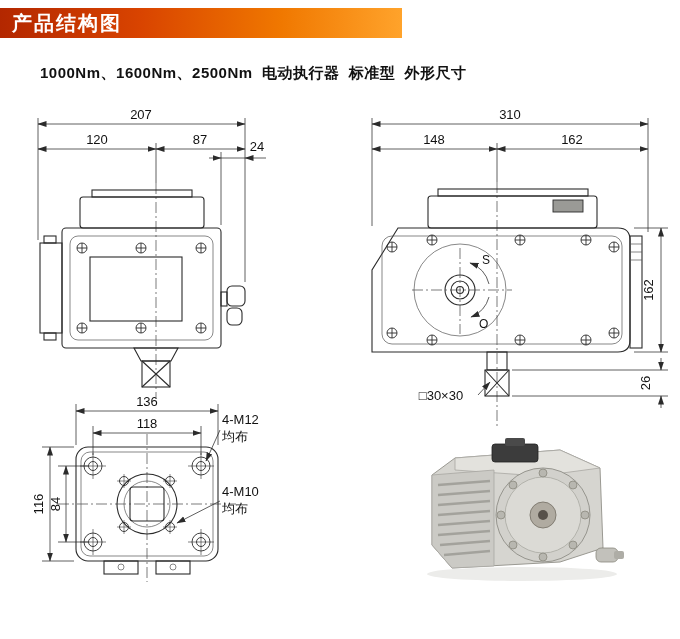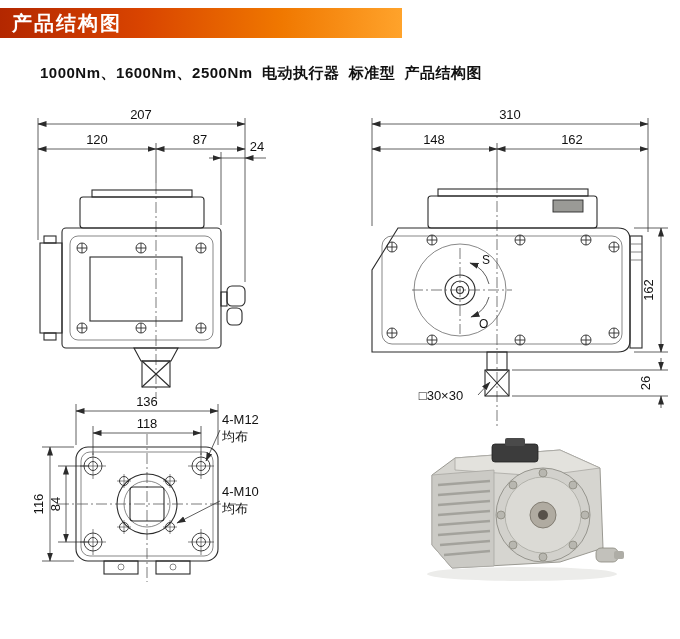--- a/index.html
+++ b/index.html
@@ -22,21 +22,21 @@
 </style>
 </head>
 <body>
 
 <div class="page">
 
   <div class="banner">
     <span>产品结构图</span>
   </div>
 
-  <div class="subtitle">1000Nm、1600Nm、2500Nm  电动执行器  标准型  产品结构图</div>
+  <div class="subtitle">1000Nm、1600Nm、2500Nm  电动执行器  标准型  外形尺寸</div>
 
   <svg class="drawing" width="680" height="639" viewBox="0 0 680 639">
     <defs>
       <marker id="mE" markerWidth="10" markerHeight="8" refX="8.5" refY="3" orient="auto" markerUnits="userSpaceOnUse">
         <path d="M0,0 L9,3 L0,6 Z" fill="#2b2b2b"></path>
       </marker>
       <marker id="mS" markerWidth="10" markerHeight="8" refX="0.5" refY="3" orient="auto" markerUnits="userSpaceOnUse">
         <path d="M9,0 L0,3 L9,6 Z" fill="#2b2b2b"></path>
       </marker>
       <g id="screw" stroke="#2b2b2b" stroke-width="0.9" fill="none">

